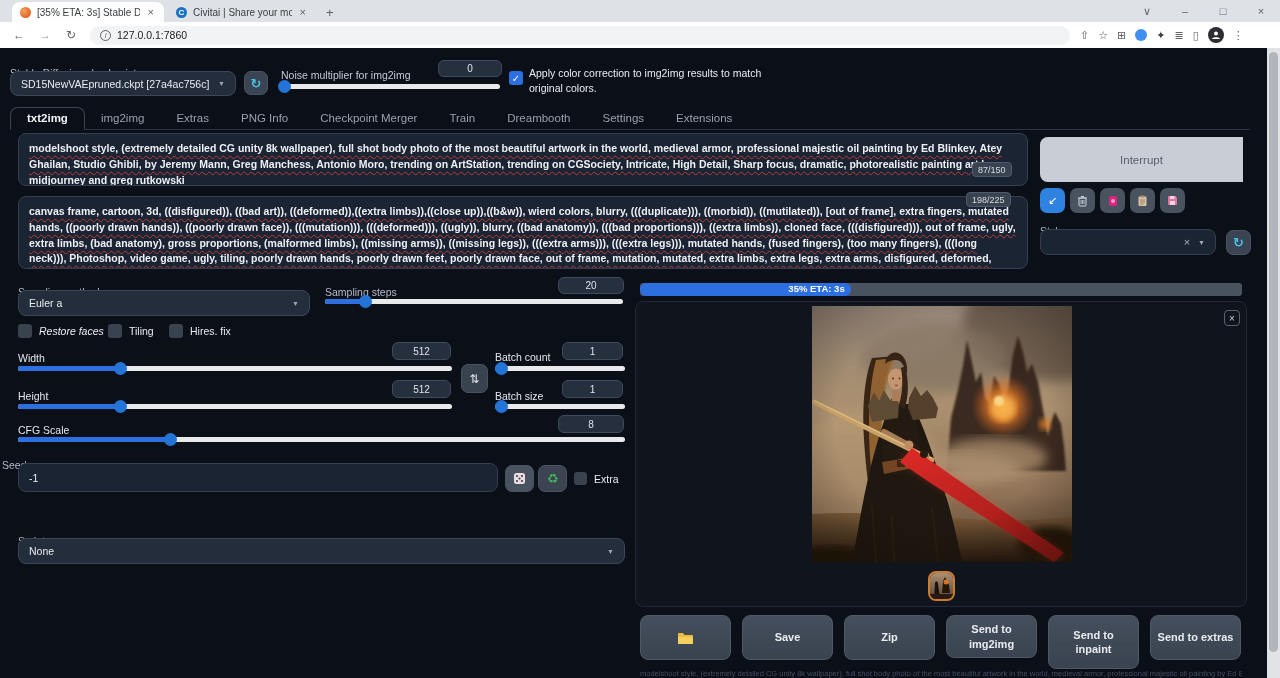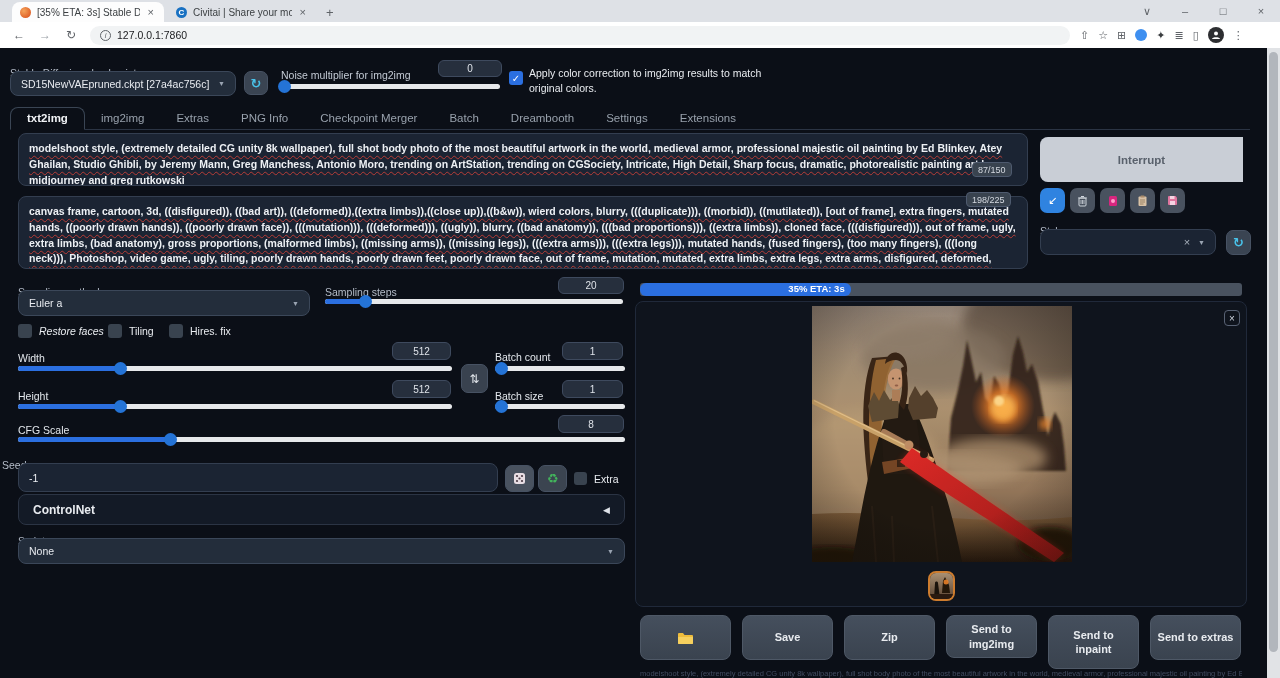--- a/index.html
+++ b/index.html
@@ -43,21 +43,21 @@
   .refr { color:#49c3ea; font-size:13px; font-weight:bold; }
   .tbox { position:absolute; background:#1b2433; border:1px solid #333e50; border-radius:8px; padding:7px 10px; color:#edf0f4; font-size:10.5px; font-weight:600; line-height:1.5; overflow:hidden; }
   .misspell { text-decoration-line:underline; text-decoration-style:wavy; text-decoration-color:rgba(216,66,56,.8); text-decoration-thickness:1px; text-underline-offset:2.5px; }
   .counter { position:absolute; height:15px; padding:0 5px; background:#39434f; border:1px solid #4e5a6e; border-radius:4px; font-size:9px; color:#d4d9e0; display:flex; align-items:center; z-index:3; }
   .cb { width:14px; height:14px; border-radius:3px; background:#39434f; flex:0 0 auto; }
   .cb.on { background:#2b6fe0; color:#fff; font-size:10px; display:flex; align-items:center; justify-content:center; }
   .cbrowitem { position:absolute; display:flex; align-items:center; gap:7px; font-size:10.5px; color:#e9ecf0; }
   .tabbar { position:absolute; left:10px; top:106px; width:1240px; height:24px; display:flex; align-items:flex-end; border-bottom:1px solid #2b3444; }
   .uitab { padding:4px 16px 5px 16px; font-size:11.5px; color:#98a1ac; }
   .uitab.active { color:#f1f3f6; font-weight:bold; border:1px solid #3a4554; border-bottom:1px solid #0b0f17; border-radius:8px 8px 0 0; background:#0b0f17; margin-bottom:-1px; }
-  .lightbtn { background:#c9ced6; color:#59616c; font-weight:700; font-size:11.5px; display:flex; align-items:center; justify-content:center; }
+  .lightbtn { background:#c9ced6; color:#59616c; font-weight:400; font-size:11.5px; display:flex; align-items:center; justify-content:center; }
   .iconrow { position:absolute; left:1040px; top:188px; display:flex; gap:5px; }
   .ibtn { width:25px; height:25px; border-radius:7px; background:#49525f; display:flex; align-items:center; justify-content:center; }
   .ibtn.blue { background:#2f83e0; color:#fff; font-size:11px; }
   .gbtn { background:linear-gradient(#454f5d,#3a434f); border:1px solid #4e5866; border-radius:8px; color:#e8ebef; font-weight:600; font-size:11px; display:flex; align-items:center; justify-content:center; text-align:center; line-height:1.3; }
   .panel { position:absolute; background:#0f141d; border:1px solid #20293a; border-radius:8px; }
   .pbar { position:absolute; left:640px; top:283px; width:602px; height:13px; background:#49525f; border-radius:3px; overflow:hidden; }
   .pfill { height:100%; background:#2b6fe0; border-radius:6px; display:flex; align-items:flex-start; justify-content:flex-end; padding-right:6px; }
   .pfill span { color:#fff; font-size:9.5px; font-weight:bold; white-space:nowrap; }
   .ghost { position:absolute; left:640px; top:669px; width:602px; height:9px; overflow:hidden; font-size:7.5px; color:#49536a; opacity:.9; white-space:nowrap; }
   .scrolltrack { position:absolute; right:0; top:48px; width:13px; height:630px; background:#e1e3e6; }
@@ -133,21 +133,21 @@
     <span>✓</span>
   </div>
   <div style="position:absolute; left:529px; top:66px; width:242px; font-size:10.5px; color:#e9ecf0; line-height:1.4;">Apply color correction to img2img results to match original colors.</div>
 
   <div class="tabbar">
     <div class="uitab active">txt2img</div>
     <div class="uitab">img2img</div>
     <div class="uitab">Extras</div>
     <div class="uitab">PNG Info</div>
     <div class="uitab">Checkpoint Merger</div>
-    <div class="uitab">Batch</div>
+    <div class="uitab">Train</div>
     <div class="uitab">Dreambooth</div>
     <div class="uitab">Settings</div>
     <div class="uitab">Extensions</div>
   </div>
 
   <div class="counter" style="left:972px; top:126px;margin-top:36px;">87/150</div>
   <div class="tbox" style="left:18px; top:133px; width:1010px; height:53px;">
     <span class="misspell">modelshoot style, (extremely detailed CG unity 8k wallpaper), full shot body photo of the most beautiful artwork in the world, medieval armor, professional majestic oil painting by Ed Blinkey, Atey Ghailan, Studio Ghibli, by Jeremy Mann, Greg Manchess, Antonio Moro, trending on ArtStation, trending on CGSociety, Intricate, High Detail, Sharp focus, dramatic, photorealistic painting art by midjourney and greg rutkowski</span>
   </div>
   <div class="counter" style="left:966px; top:192px;">198/225</div>
@@ -285,24 +285,20 @@
       </svg>
   </div>
   <div class="sqbtn" style="left:538px; top:465px; width:29px; height:27px; background:#3b4450; color:#43b45c; font-size:13px;">
     <span>♻</span>
   </div>
   <div class="cbrowitem" style="left:574px; top:472px;">
     <span class="cb" style="width:13px; height:13px;"></span>
     <span>Extra</span>
   </div>
 
-  <div class="panel" style="left:18px; top:494px; width:607px; height:31px; background:#131a26; border-color:#2b3444; display:flex; align-items:center; padding:0 14px;">
-    <span style="font-size:12px; font-weight:600; color:#e9ecf0;">ControlNet</span>
-    <span style="margin-left:auto; font-size:9px; color:#dfe3e9;">◀</span>
-  </div>
   <div class="lbl" style="left:18px; top:527px;">Script</div>
   <div class="dd" style="left:18px; top:538px; width:607px; height:26px;">
     <span>None</span>
     <span class="caret">▼</span>
   </div>
 
   <div class="pbar">
     <div class="pfill" style="width: 35%;">
       <span>35% ETA: 3s</span>
     </div>

